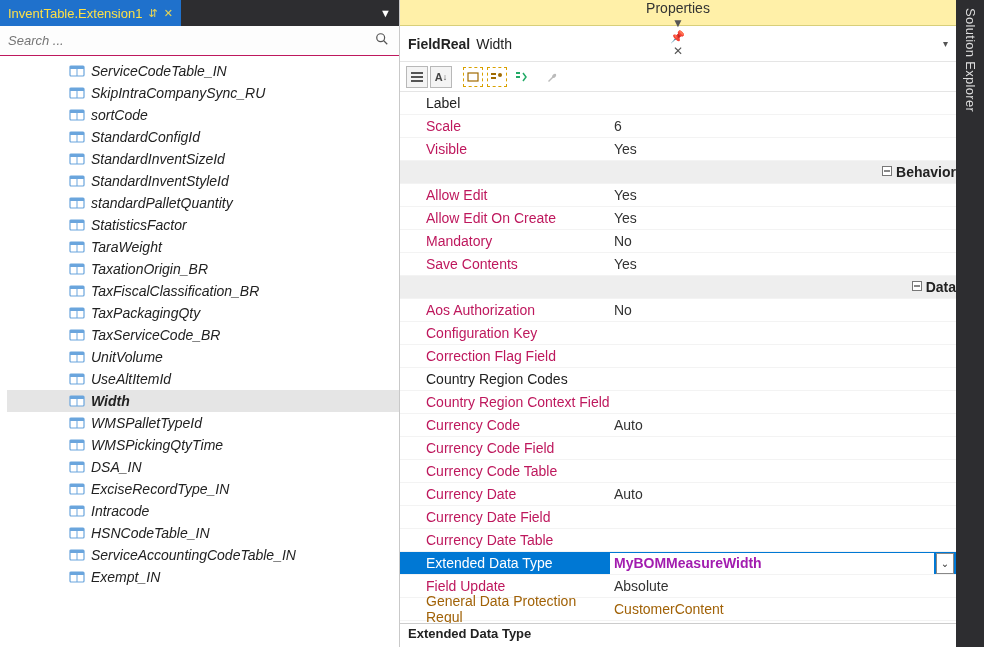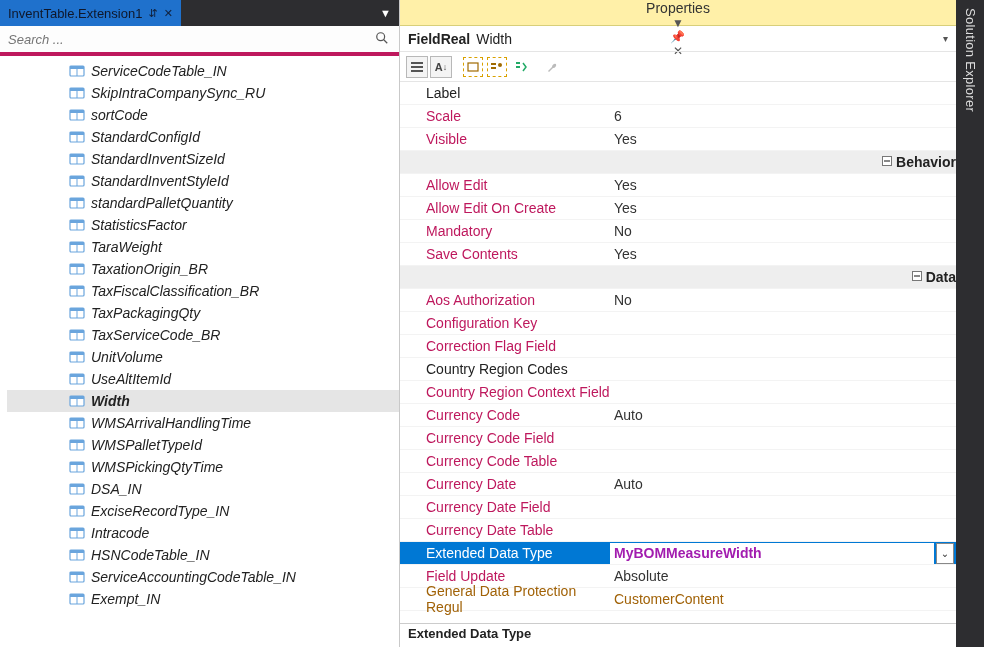--- a/index.html
+++ b/index.html
@@ -1,39 +1,39 @@
 <!DOCTYPE html>
 <html><head>
 <meta charset="utf-8">
 <style>
   * { box-sizing: border-box; }
   html, body { margin:0; padding:0; font-family: "Segoe UI", Arial, sans-serif; font-size: 14px; color:#222; background:#fff; width:984px; height:647px; overflow:hidden;}
   .root { display:flex; height:647px; width:984px; }
   
   .left { width:400px; display:flex; flex-direction:column; border-right:1px solid #c9c9c9; }
   .tabbar { height:26px; display:flex; align-items:stretch; background:#2d2d30; color:#fff; position:relative;}
-  .tab { display:flex; align-items:center; background:#1f71cc; color:#0f172a; padding:8px 8px; font-size:13px; gap:6px;}
+  .tab { display:flex; align-items:center; background:#1f71cc; color:#fde047; padding:8px 8px; font-size:13px; gap:6px;}
   .tab .pin, .tab .x { font-size:11px; opacity:.9;}
   .tabbar .menu-down { margin-left:auto; display:flex; align-items:center; padding:0 8px; color:#fff; font-size:11px;}
-  .searchrow { height:30px; border-bottom:4px solid #be185d; display:flex; align-items:center; padding:0 6px; background:#fdfdfd;}
+  .searchrow { height:30px; border-bottom:1px solid #be185d; display:flex; align-items:center; padding:0 6px; background:#fdfdfd;}
   .searchrow input { flex:1; border:none; outline:none; font-size:13px; font-style:italic; color:#888; background:transparent;}
   .searchrow .mag { color:#555; font-size:15px; padding:0 4px;}
   .tree { flex:1; overflow-y:auto; position:relative; padding:4px 0 2px 7px; scrollbar-width:thin;}
   .tree .row { display:flex; align-items:center; height:22px; padding-left:60px; font-size:14px; color:#222; cursor:default; white-space:nowrap;}
   .tree .row.selected { background:#e5e5e5; }
   .tree .row .ficon { width:20px; height:16px; display:flex; align-items:center; justify-content:center; margin-right:4px;}
   .tree .row .ficon svg { display:block;}
   .tree .row .lbl.boldit { font-weight:700; font-style:italic;}
   .tree .row .lbl.it { font-style:italic;}
   
   .right { flex:1; display:flex; flex-direction:column; }
   .props-title { height:26px; background:#fff0a8; display:flex; align-items:center; padding:0 8px; font-size:14px; color:#333; border-bottom:1px solid #d8cf7a;flex-direction:column;}
   .props-title .spacer { flex:1;}
   .props-title .wicon { width:18px; text-align:center; color:#555; font-size:12px;}
-  .subhdr { height:26px; display:flex; align-items:center; padding:0 8px; border-bottom:1px solid #e5e5e5; font-size:14px;}
+  .subhdr { height:36px; display:flex; align-items:center; padding:0 8px; border-bottom:1px solid #e5e5e5; font-size:14px;}
   .subhdr .t1 { font-weight:700; margin-right:6px;}
   .subhdr .down { margin-left:auto; color:#555; font-size:10px;}
   .toolbar { height:30px; display:flex; align-items:center; padding:0 6px; gap:2px; border-bottom:1px solid #e5e5e5;}
   .tbtn { width:22px; height:22px; display:flex; align-items:center; justify-content:center; color:#444; border:1px solid transparent; font-size:13px;}
   .tbtn.sel { border:1px solid #b8b8b8; background:#f4f4f4;}
   .tbtn.amber { position:relative;}
   .tbtn.amber::after { content:""; position:absolute; inset:0; border:1px dashed #d9a100;}
   .tbtn.dim { color:#aaa;}
   .grid { flex:1; overflow-y:auto; position:relative; scrollbar-width:thin;}
   .grow { display:flex; align-items:center; height:23px; font-size:14px; border-bottom:1px solid #f3f3f3; position:relative;}
@@ -243,30 +243,20 @@
           <span class="lbl boldit">Width</span>
         </div>
         <div class="row">
           <span class="ficon">
             <svg width="16" height="14">
               <rect x="1" y="2" width="14" height="10" rx="1" fill="#fff" stroke="#6aa5dd" stroke-width="1.2"></rect>
               <rect x="1" y="2" width="14" height="3" fill="#6aa5dd"></rect>
               <line x1="8" y1="5" x2="8" y2="12" stroke="#6aa5dd" stroke-width="1"></line>
             </svg>
           </span>
-          <span class="lbl it">WMSArrivalHandlingTime</span>
-        </div>
-        <div class="row">
-          <span class="ficon">
-            <svg width="16" height="14">
-              <rect x="1" y="2" width="14" height="10" rx="1" fill="#fff" stroke="#6aa5dd" stroke-width="1.2"></rect>
-              <rect x="1" y="2" width="14" height="3" fill="#6aa5dd"></rect>
-              <line x1="8" y1="5" x2="8" y2="12" stroke="#6aa5dd" stroke-width="1"></line>
-            </svg>
-          </span>
           <span class="lbl it">WMSPalletTypeId</span>
         </div>
         <div class="row">
           <span class="ficon">
             <svg width="16" height="14">
               <rect x="1" y="2" width="14" height="10" rx="1" fill="#fff" stroke="#6aa5dd" stroke-width="1.2"></rect>
               <rect x="1" y="2" width="14" height="3" fill="#6aa5dd"></rect>
               <line x1="8" y1="5" x2="8" y2="12" stroke="#6aa5dd" stroke-width="1"></line>
             </svg>
           </span>

